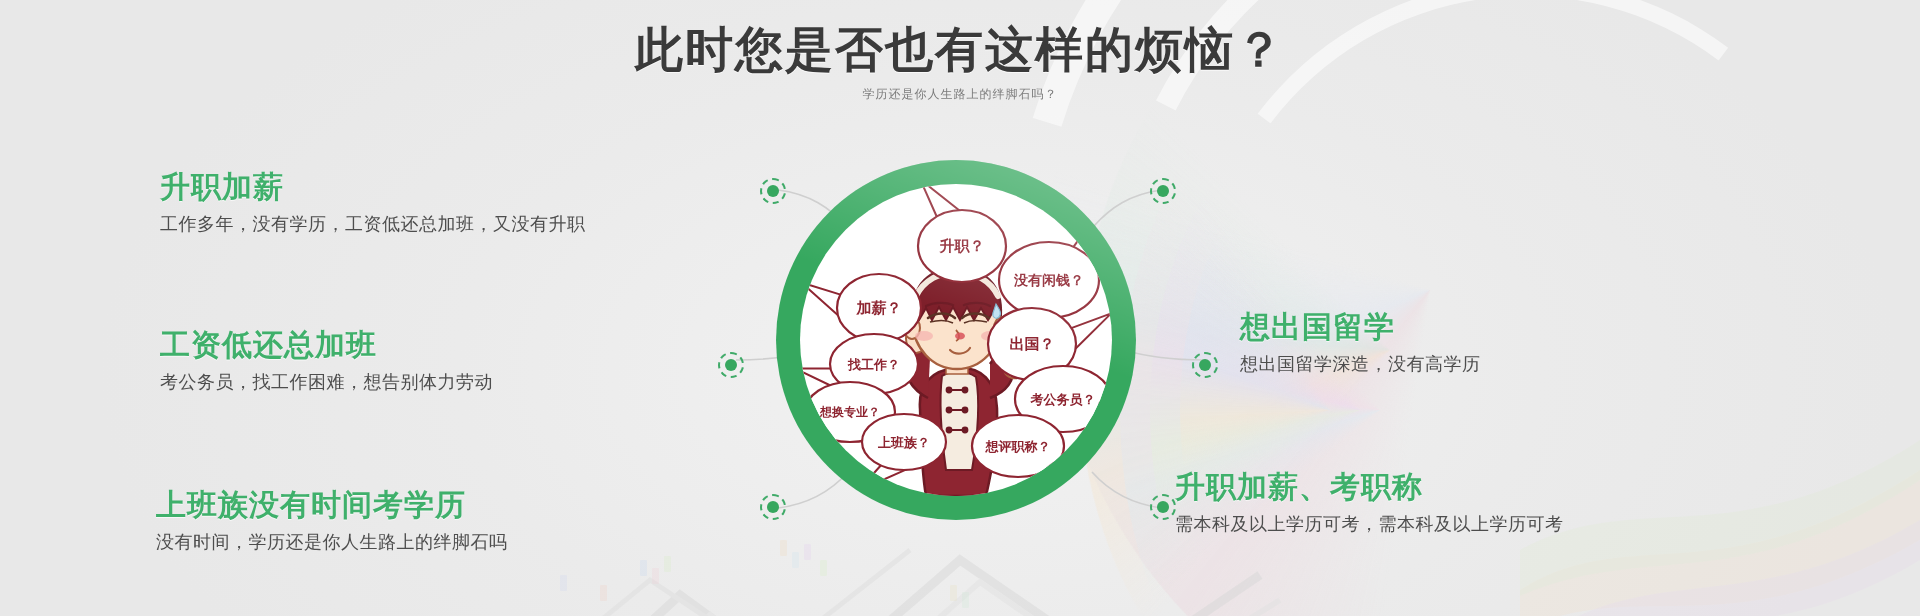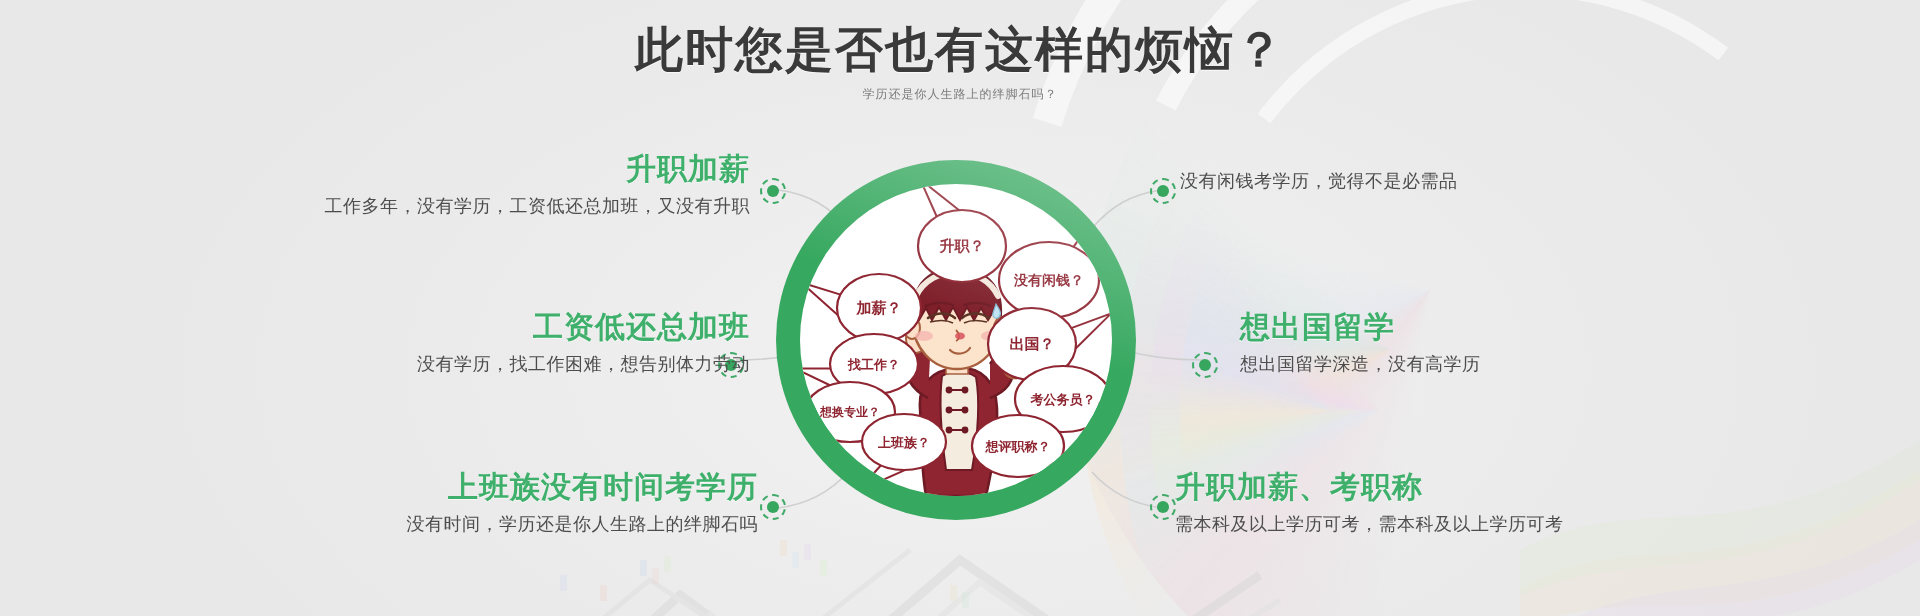--- a/index.html
+++ b/index.html
@@ -99,27 +99,27 @@
   
   .feat{position:absolute;}
   .feat .ftitle{
     font-size:30px;font-weight:bold;color:#3fb06b;letter-spacing:1px;
     line-height:1.1;white-space:nowrap;
     text-shadow:0 1px 0 rgba(255,255,255,.65);
   }
   .feat .fdesc{
     font-size:18px;color:#4d4d4d;margin-top:9px;white-space:nowrap;letter-spacing:.5px;
   }
-  .feat.left{text-align:right;}
+  .feat.left{margin-top:18px;}
   .feat.right{text-align:left;}
 
   
   #feat-0{left:160px;top:152px;width:590px;}
   #feat-1{left:160px;top:310px;width:590px;}
-  #feat-2{left:168px;top:470px;width:590px;}
+  #feat-2{left:156px;top:470px;width:590px;}
   
   #feat-3{left:1180px;top:160px;width:600px;}
   #feat-4{left:1240px;top:310px;width:600px;}
   #feat-5{left:1175px;top:470px;width:620px;}
 
   
   #mk-0{left:760px;top:178px;}
   #mk-1{left:718px;top:352px;}
   #mk-2{left:760px;top:494px;}
   #mk-3{left:1150px;top:178px;}
@@ -313,29 +313,28 @@
   <div class="marker" id="mk-5">
       <i></i>
     </div>
 
   <div class="feat left" id="feat-0">
     <div class="ftitle">升职加薪</div>
     <div class="fdesc">工作多年，没有学历，工资低还总加班，又没有升职</div>
   </div>
   <div class="feat left" id="feat-1">
     <div class="ftitle">工资低还总加班</div>
-    <div class="fdesc">没有学历，找工作困难，想告别体力劳动</div>
+    <div class="fdesc">考公务员，找工作困难，想告别体力劳动</div>
   </div>
   <div class="feat left" id="feat-2">
     <div class="ftitle">上班族没有时间考学历</div>
     <div class="fdesc">没有时间，学历还是你人生路上的绊脚石吗</div>
   </div>
 
   <div class="feat right" id="feat-3">
-    <div class="fdesc">没有闲钱考学历，觉得不是必需品</div>
   </div>
   <div class="feat right" id="feat-4">
     <div class="ftitle">想出国留学</div>
     <div class="fdesc">想出国留学深造，没有高学历</div>
   </div>
   <div class="feat right" id="feat-5">
     <div class="ftitle">升职加薪、考职称</div>
     <div class="fdesc">需本科及以上学历可考，需本科及以上学历可考</div>
   </div>
 

